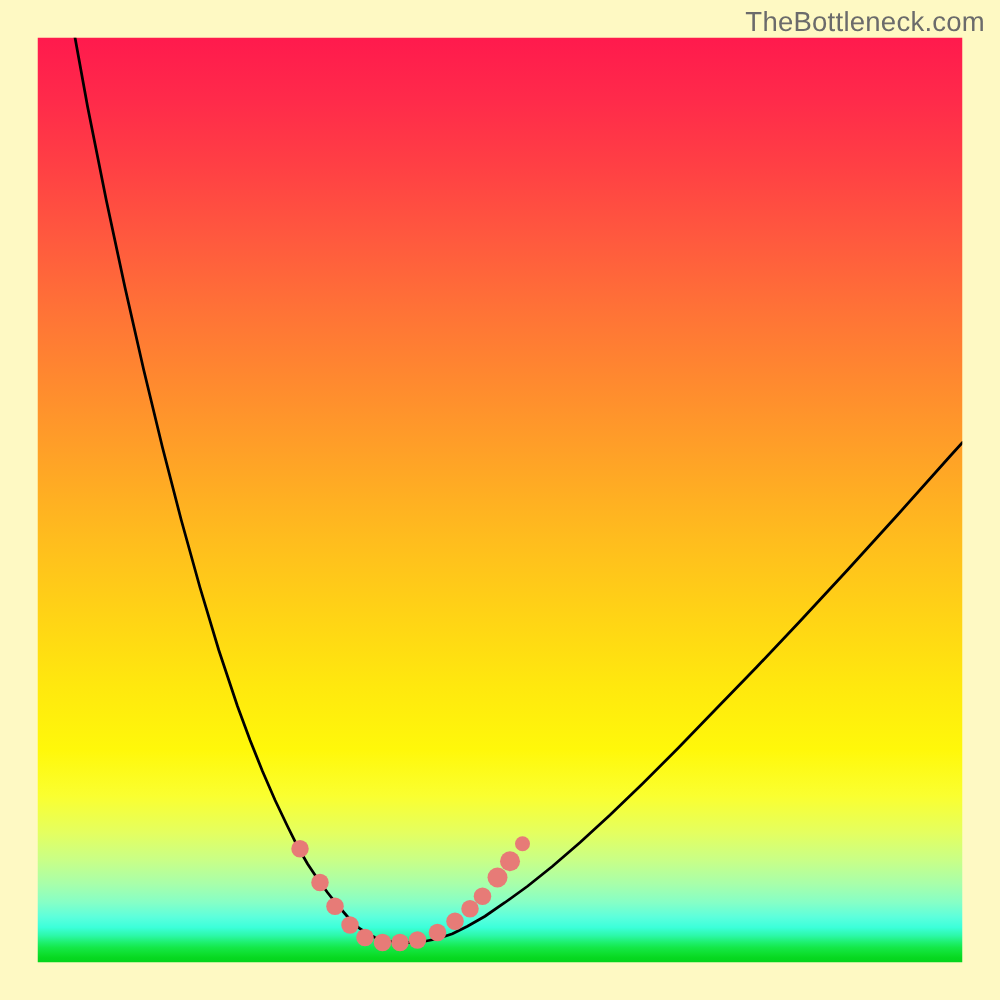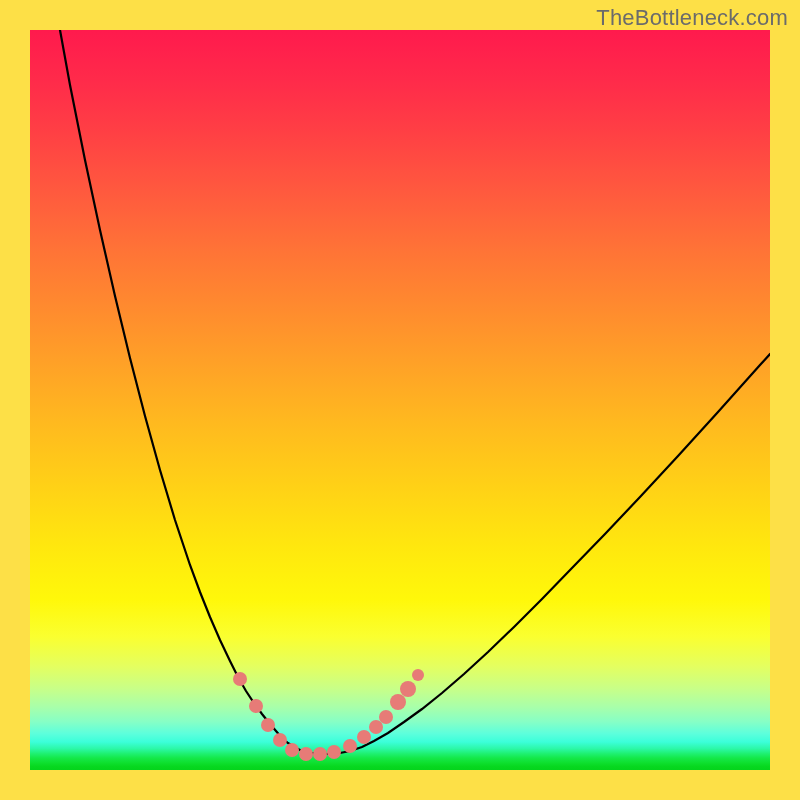--- a/index.html
+++ b/index.html
@@ -10,21 +10,21 @@
     background: #000;
     overflow: hidden;
     font-family: Arial, Helvetica, sans-serif;
   }
   .frame {
     position: absolute;
     top: 0;
     left: 0;
     width: 800px;
     height: 800px;
-    background: #fde047;
+    background: #fef9c3;
   }
   .plot-area {
     position: absolute;
     top: 30px;
     left: 30px;
     width: 740px;
     height: 740px;
     overflow: hidden;
   }
   .gradient-bg {

